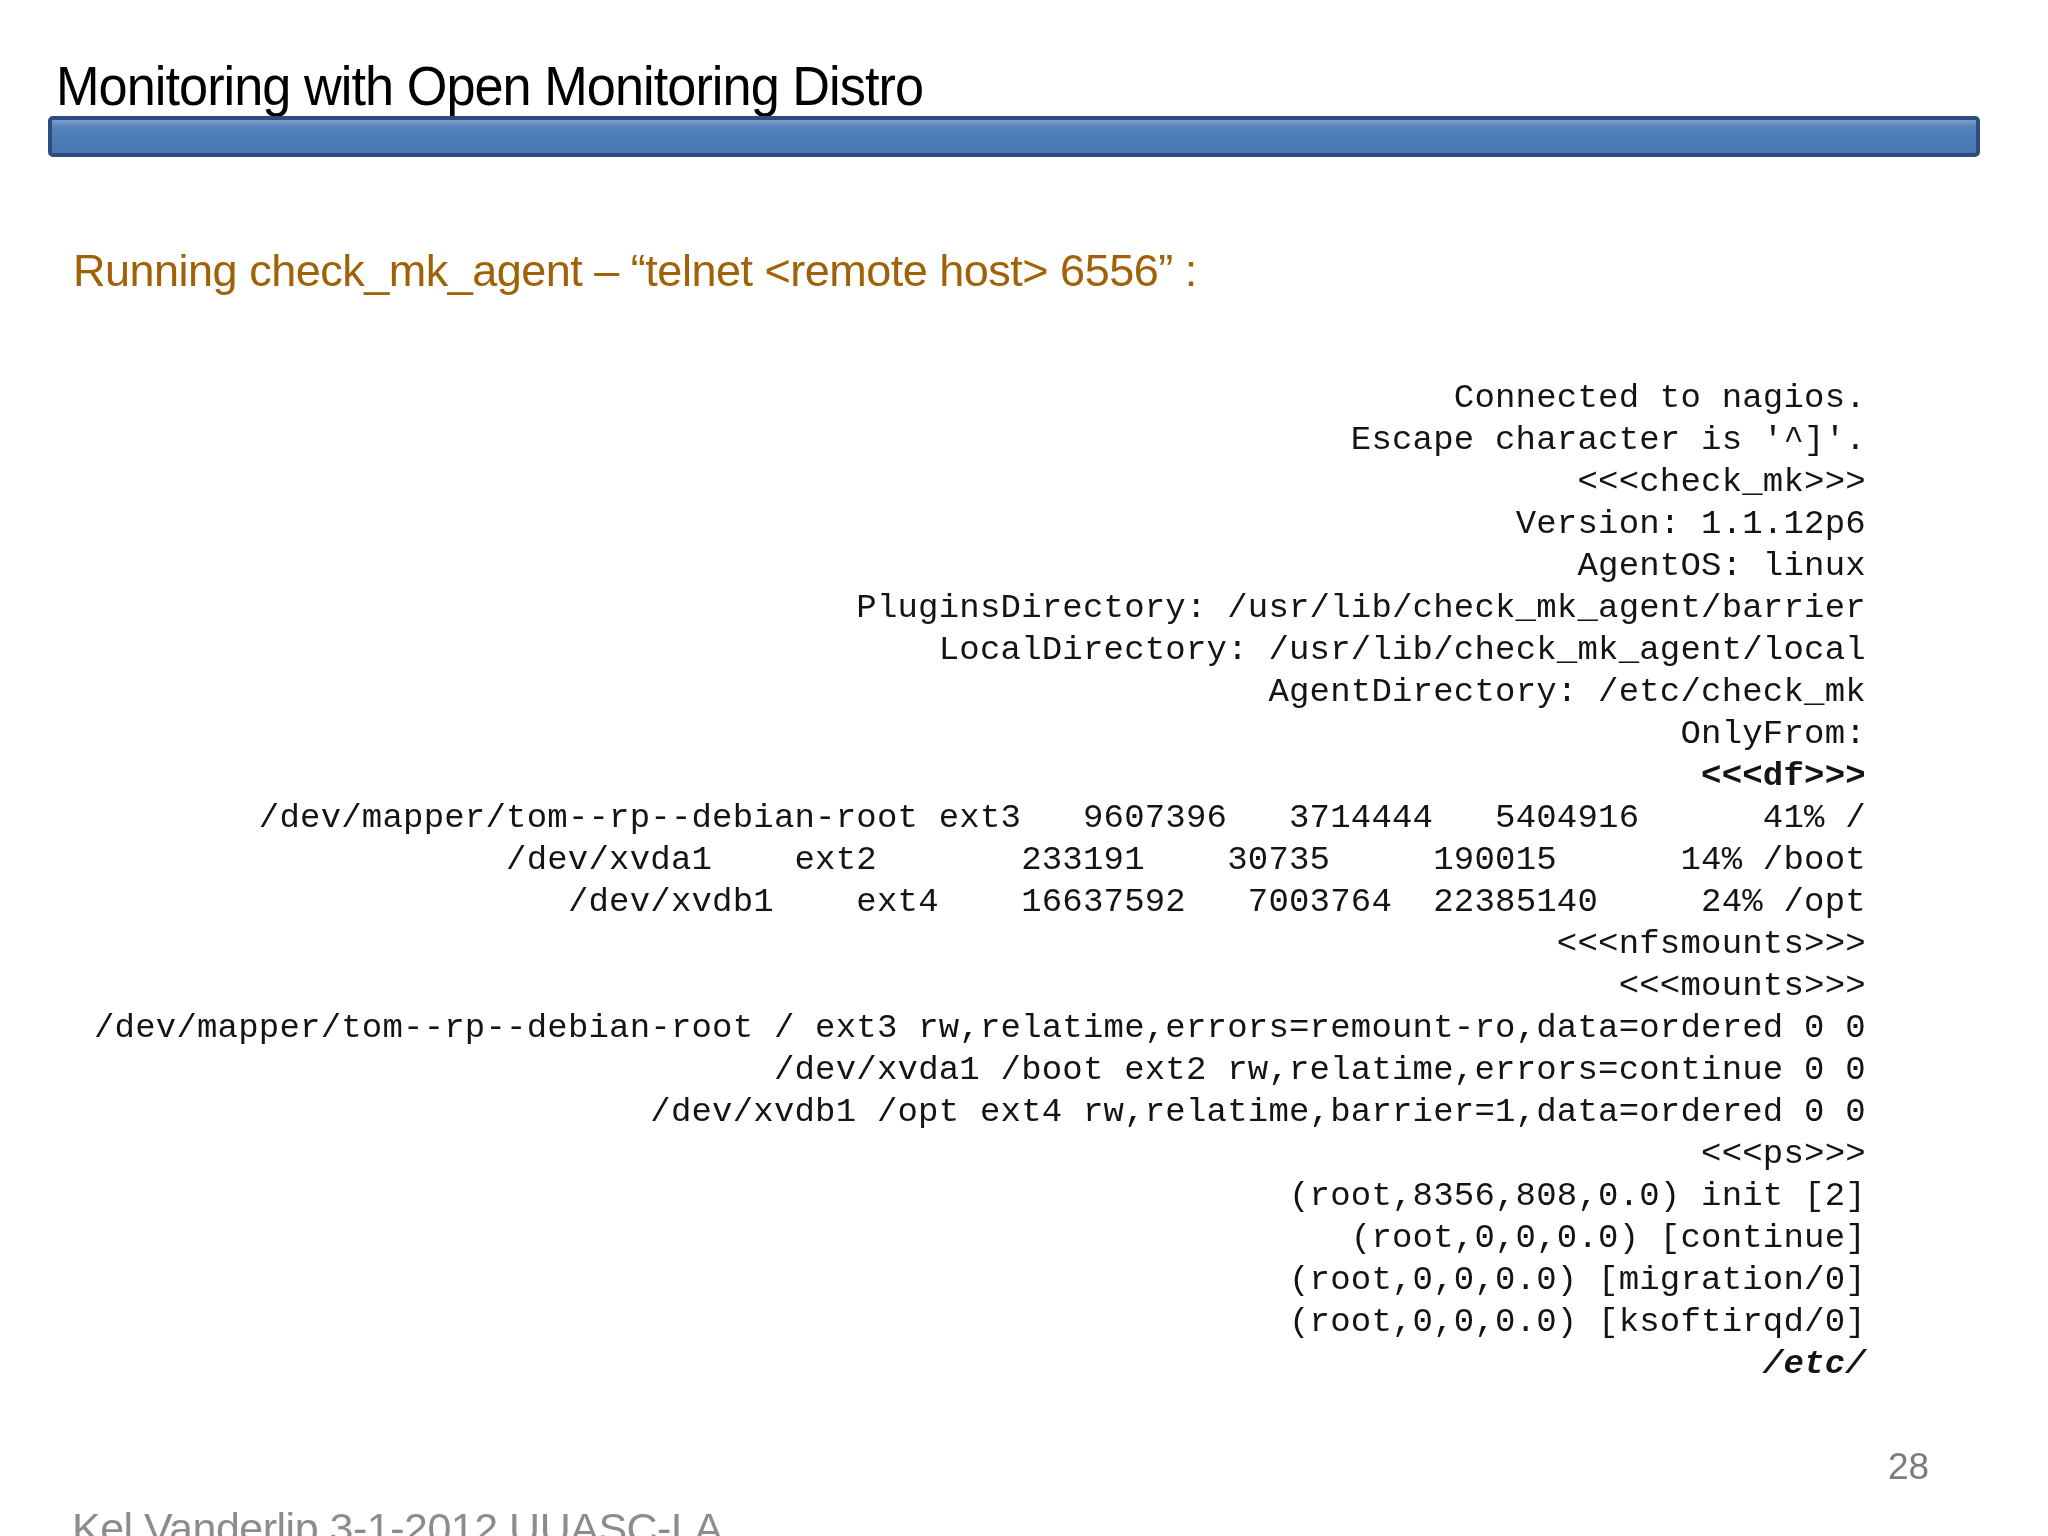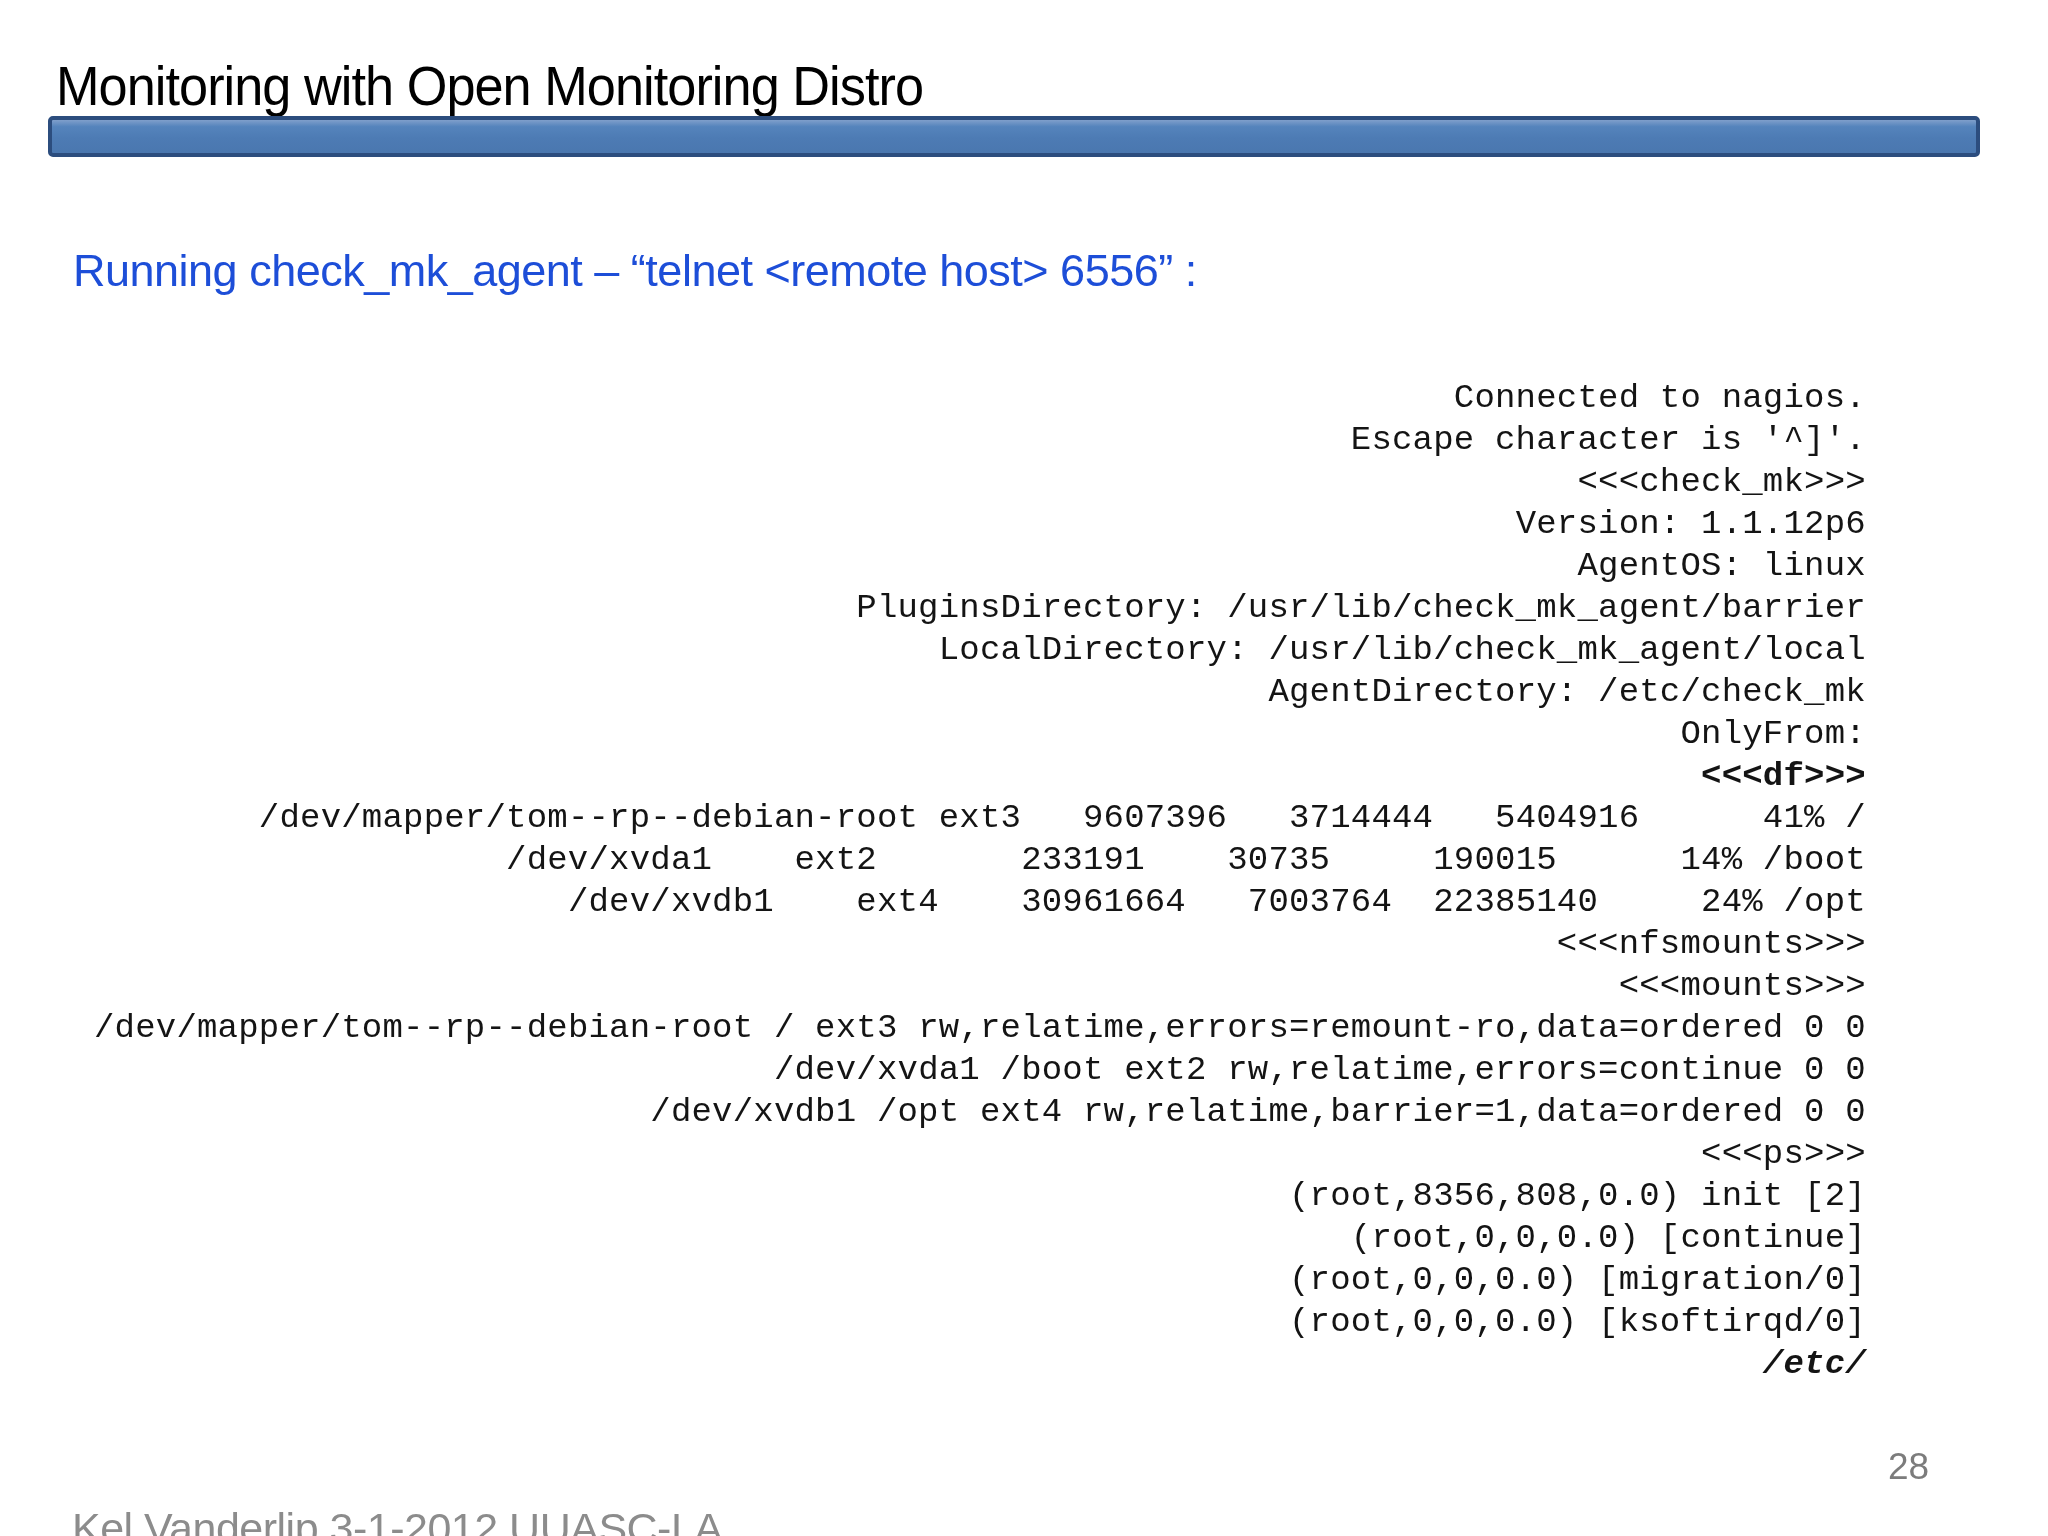--- a/index.html
+++ b/index.html
@@ -43,21 +43,21 @@
     background: linear-gradient(180deg, #7f9fcb 0%, #5584bc 20%, #4d7bb4 55%, #4a77af 100%);
   }
   .subtitle {
     position: absolute;
     left: 73px;
     top: 245px;
     font-size: 45px;
     font-weight: 400;
     letter-spacing: -0.5px;
     white-space: nowrap;
-    color: #1d4ed8;
+    color: #a16207;
   }
   .terminal {
     position: absolute;
     left: 55px;
     top: 377px;
     font-family: "Liberation Mono", monospace;
     font-size: 34px;
     line-height: 42px;
     letter-spacing: 0.2px;
     color: #141414;
@@ -104,21 +104,21 @@
     <div class="tline">&lt;&lt;&lt;check_mk&gt;&gt;&gt;</div>
     <div class="tline">Version: 1.1.12p6</div>
     <div class="tline">AgentOS: linux</div>
     <div class="tline">PluginsDirectory: /usr/lib/check_mk_agent/barrier</div>
     <div class="tline">LocalDirectory: /usr/lib/check_mk_agent/local</div>
     <div class="tline">AgentDirectory: /etc/check_mk</div>
     <div class="tline">OnlyFrom:</div>
     <div class="tline bold">&lt;&lt;&lt;df&gt;&gt;&gt;</div>
     <div class="tline">/dev/mapper/tom--rp--debian-root ext3   9607396   3714444   5404916      41% /</div>
     <div class="tline">/dev/xvda1    ext2       233191    30735     190015      14% /boot</div>
-    <div class="tline">/dev/xvdb1    ext4    30961664   7003764  22385140     24% /opt</div>
+    <div class="tline">/dev/xvdb1    ext4    16637592   7003764  22385140     24% /opt</div>
     <div class="tline">&lt;&lt;&lt;nfsmounts&gt;&gt;&gt;</div>
     <div class="tline">&lt;&lt;&lt;mounts&gt;&gt;&gt;</div>
     <div class="tline">/dev/mapper/tom--rp--debian-root / ext3 rw,relatime,errors=remount-ro,data=ordered 0 0</div>
     <div class="tline">/dev/xvda1 /boot ext2 rw,relatime,errors=continue 0 0</div>
     <div class="tline">/dev/xvdb1 /opt ext4 rw,relatime,barrier=1,data=ordered 0 0</div>
     <div class="tline">&lt;&lt;&lt;ps&gt;&gt;&gt;</div>
     <div class="tline">(root,8356,808,0.0) init [2]</div>
     <div class="tline">(root,0,0,0.0) [continue]</div>
     <div class="tline">(root,0,0,0.0) [migration/0]</div>
     <div class="tline">(root,0,0,0.0) [ksoftirqd/0]</div>

